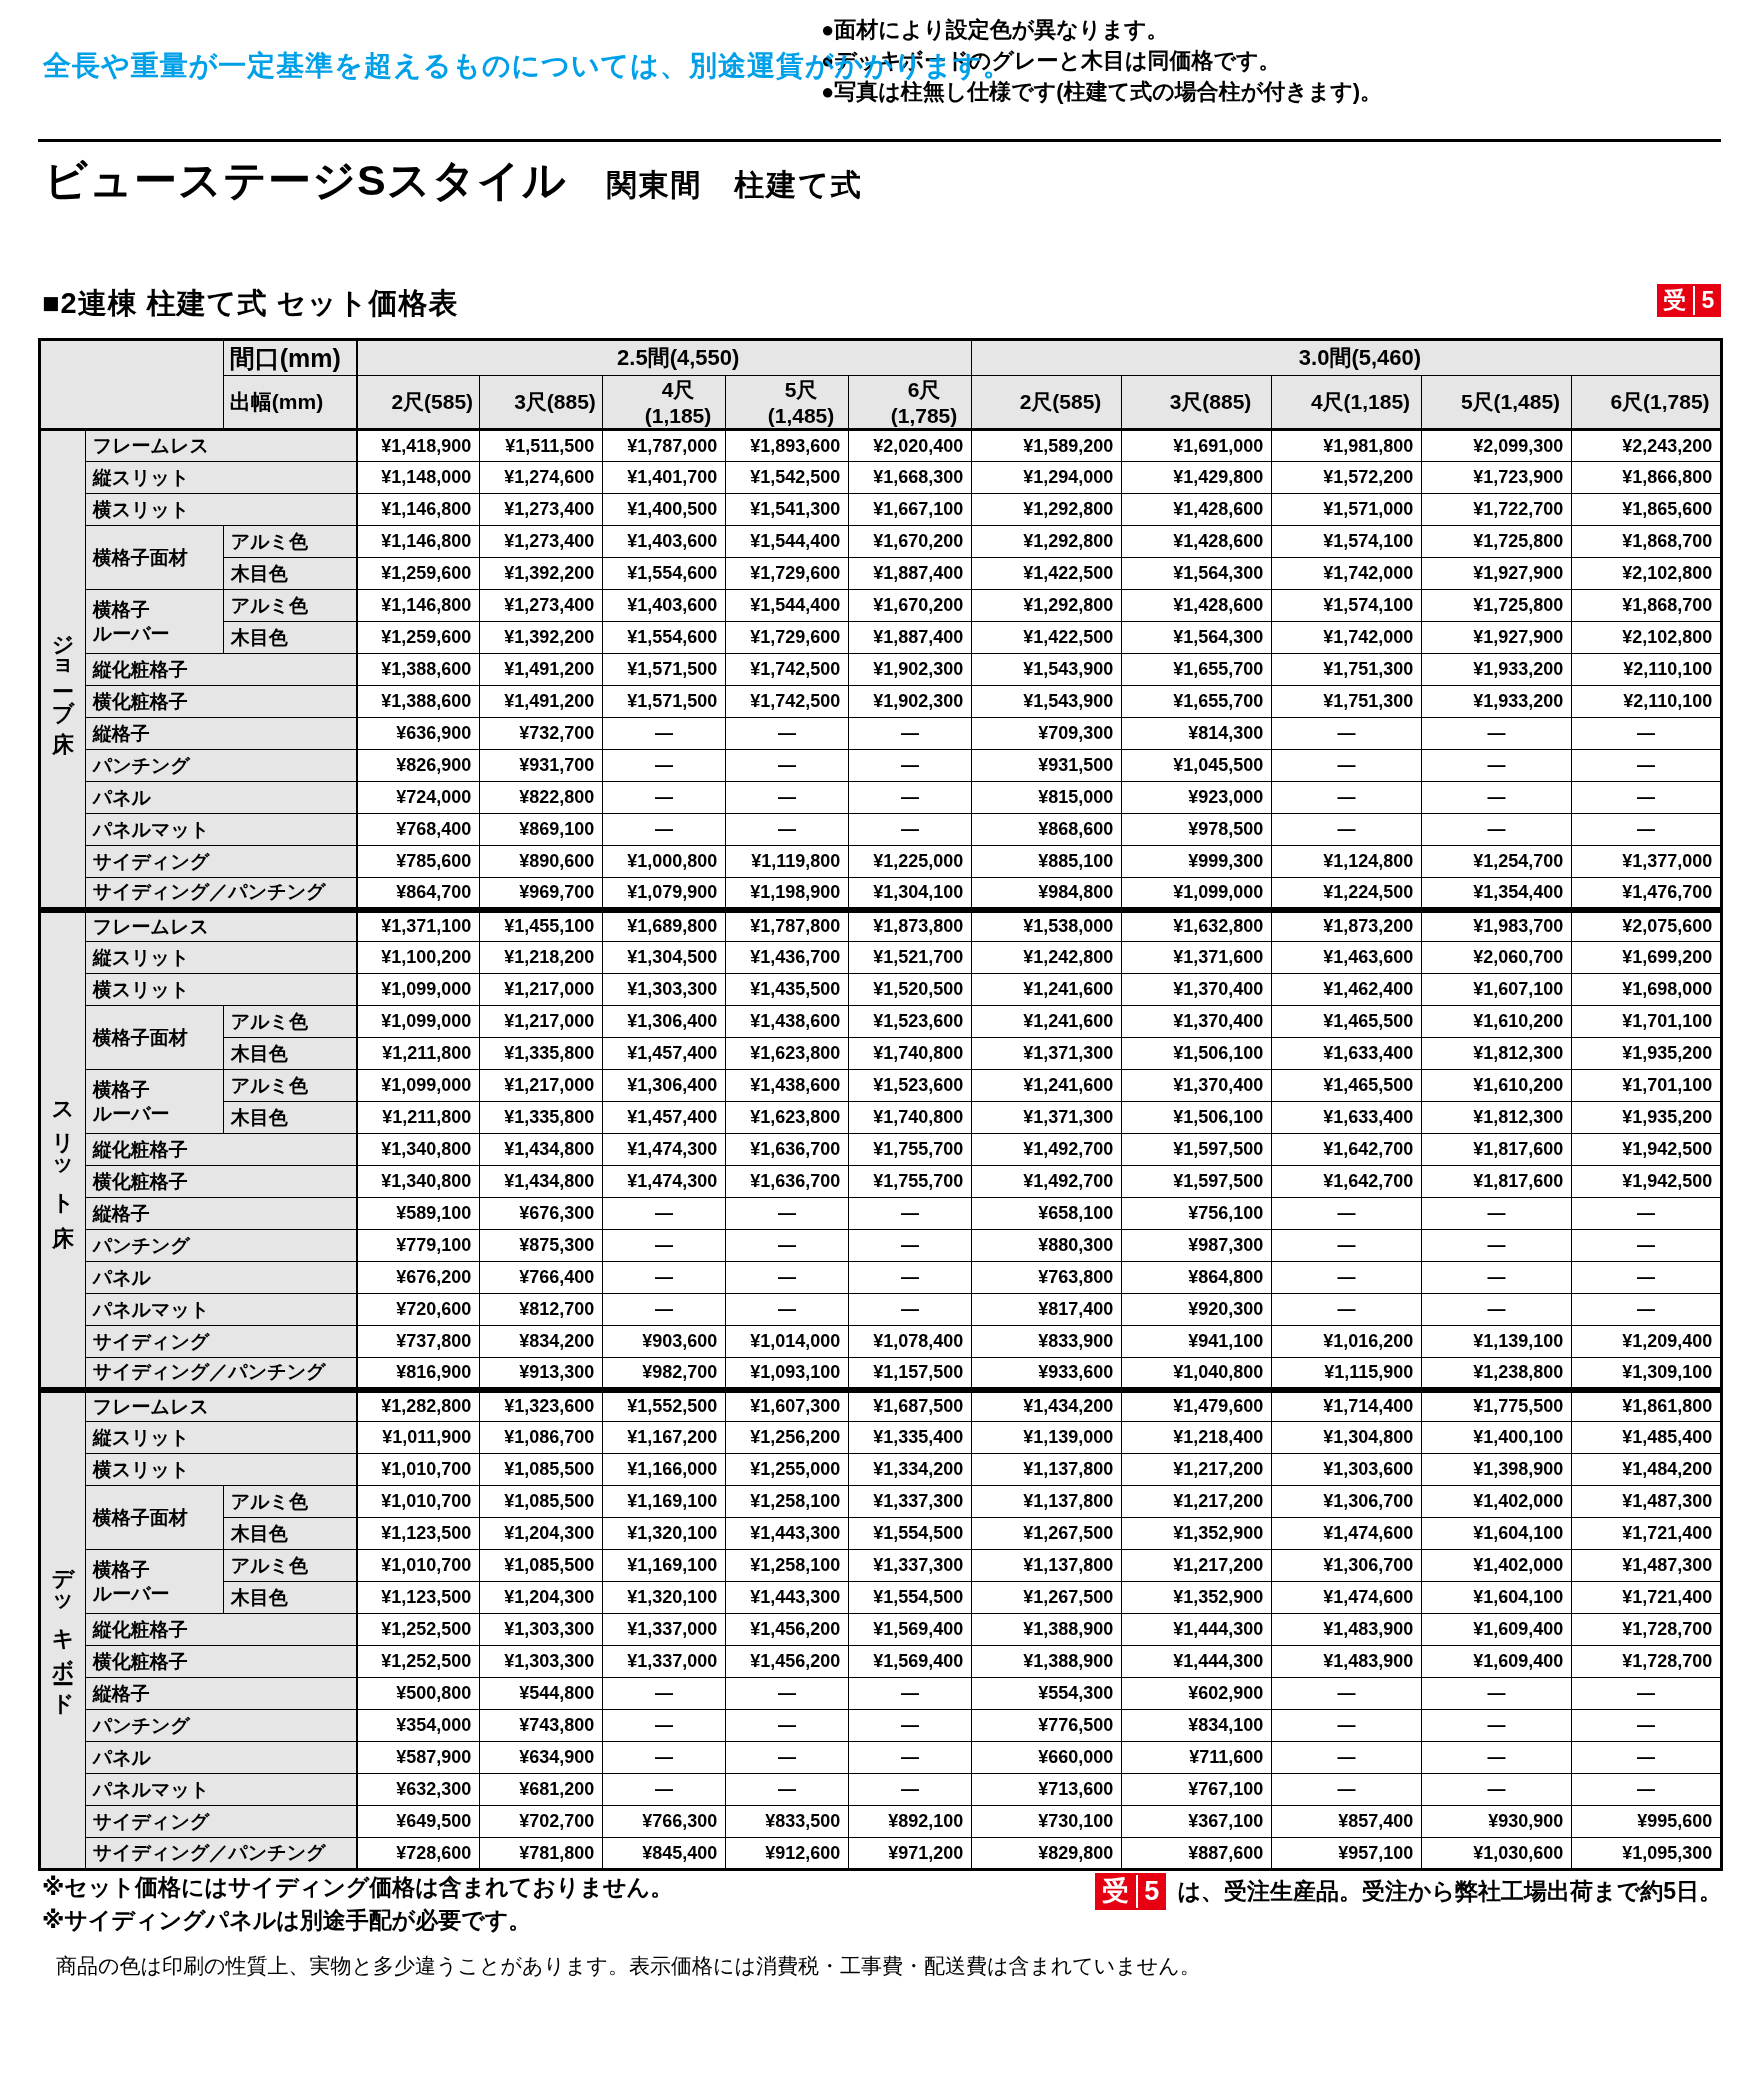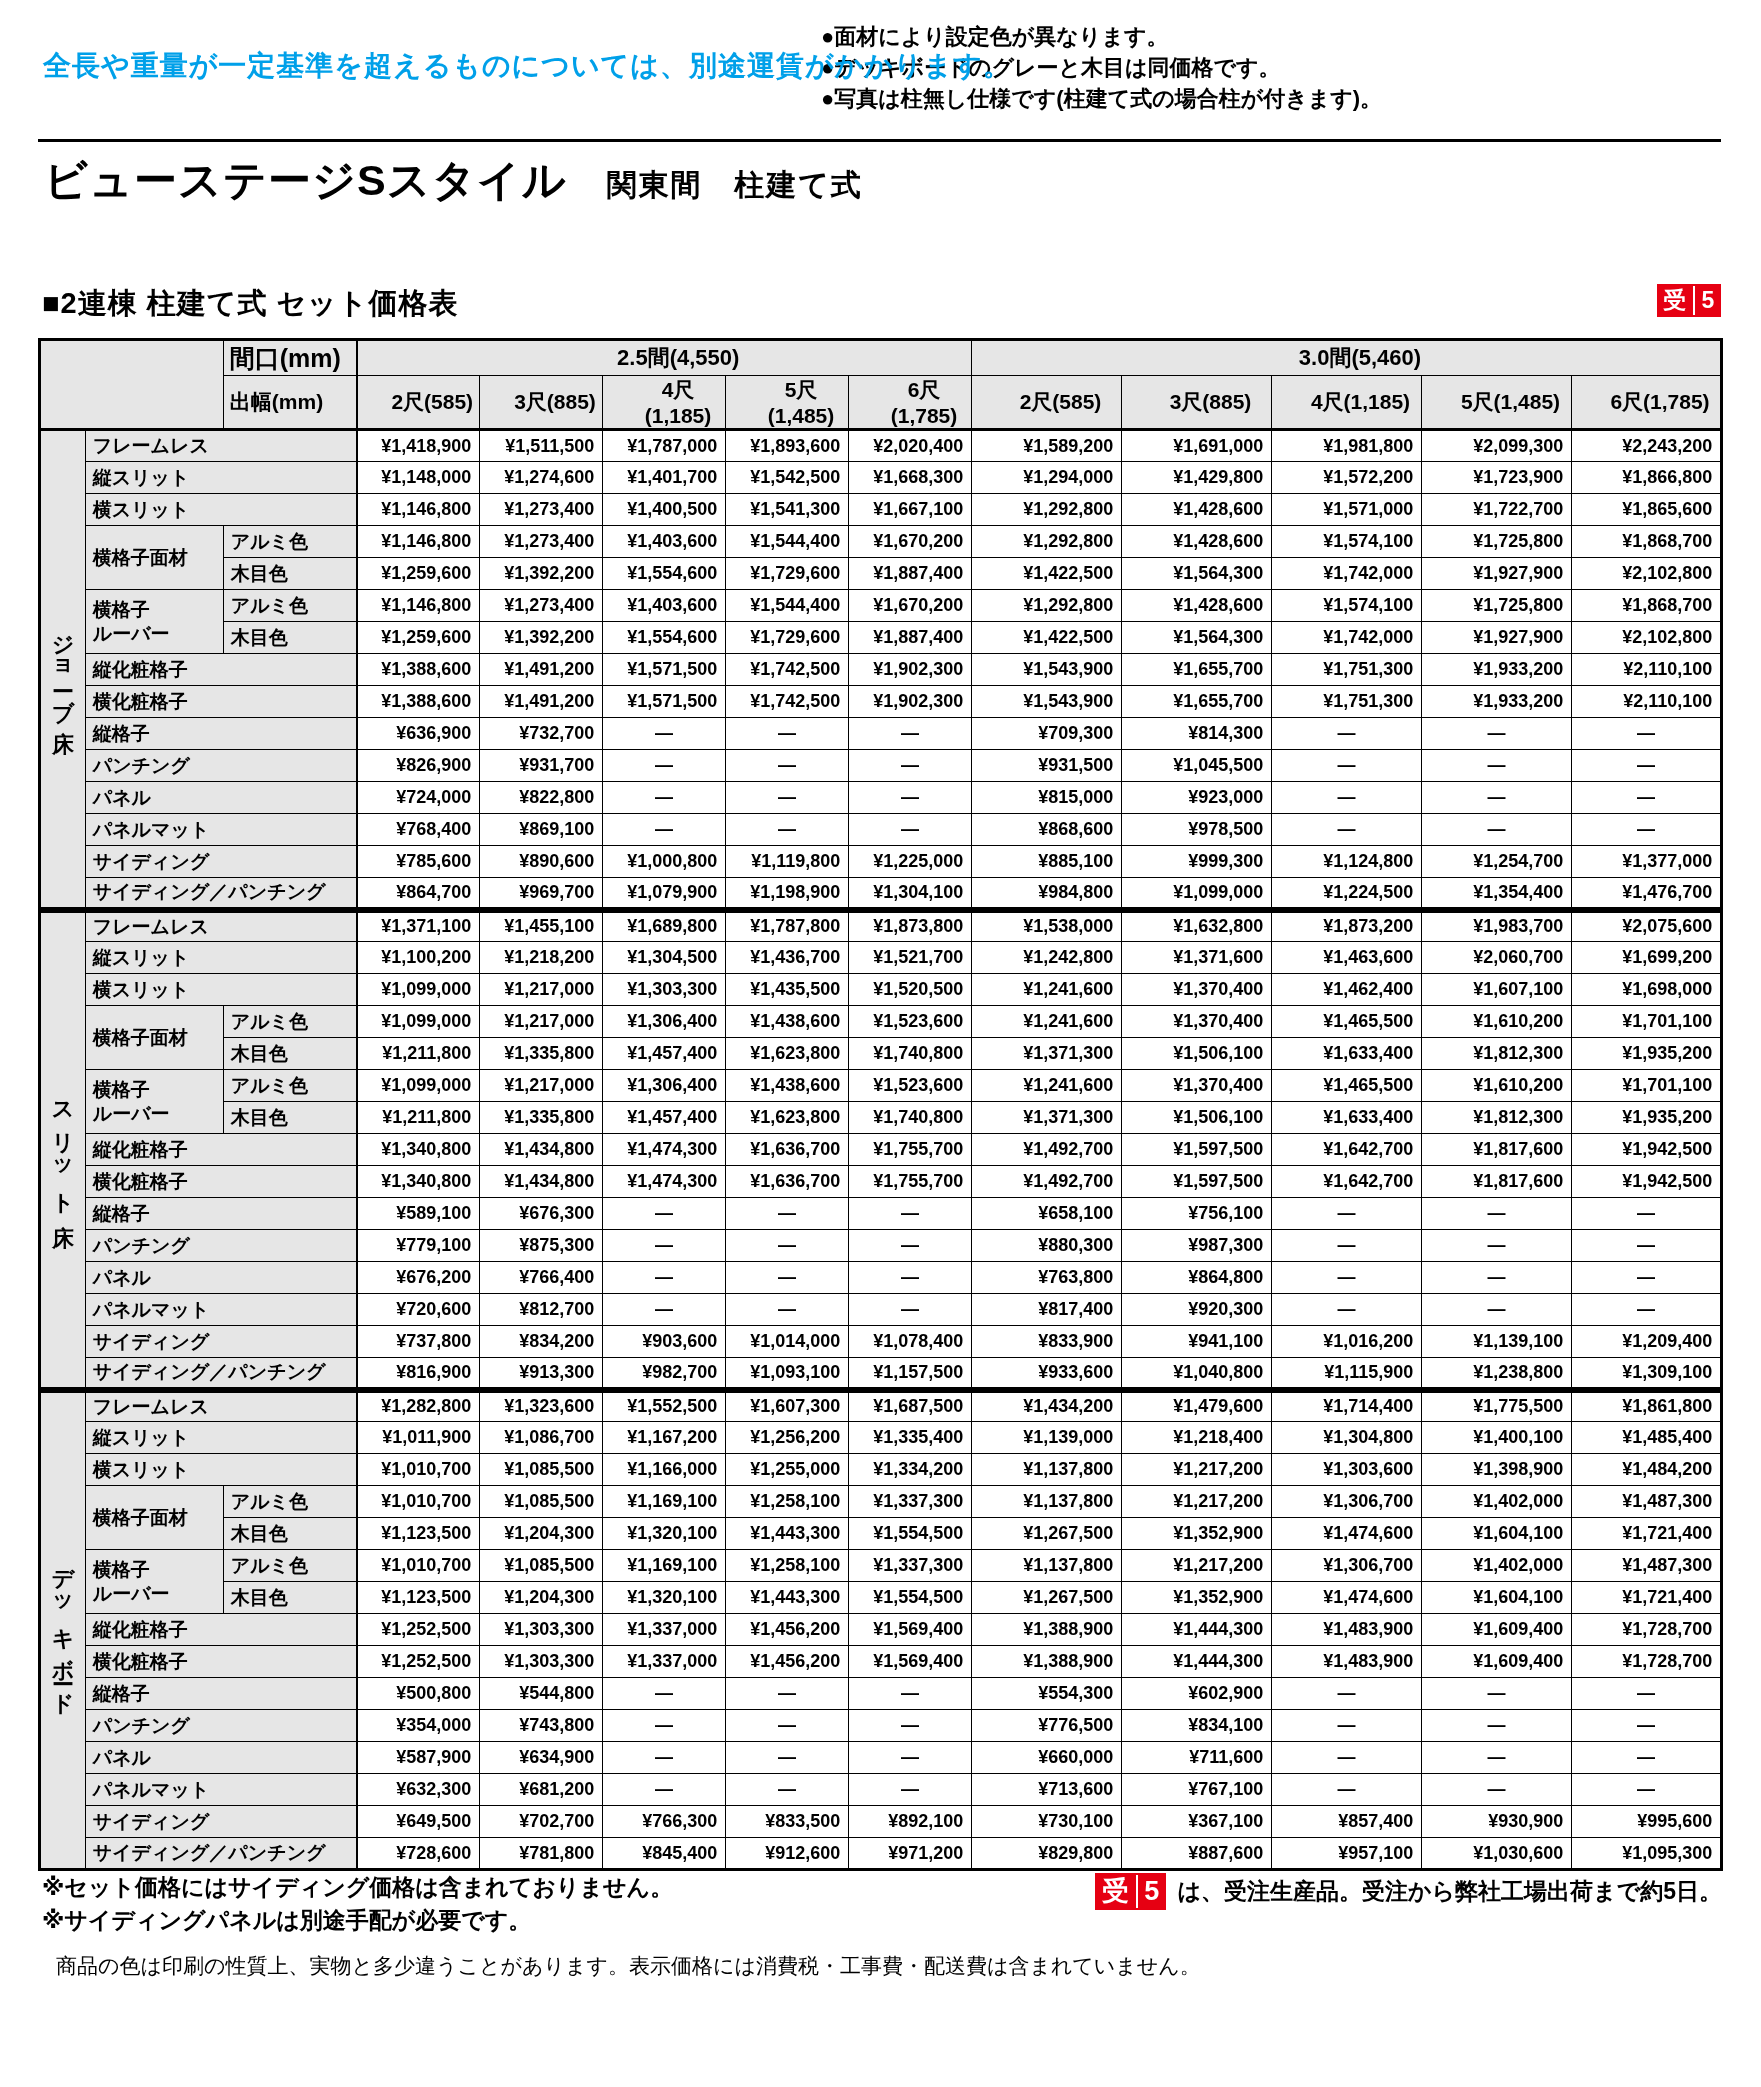--- a/index.html
+++ b/index.html
@@ -7,21 +7,21 @@
     --red:#e60012;
     --gray:#e6e6e6;
   }
   *{box-sizing:border-box;}
   html,body{margin:0;padding:0;}
   body{
     width:1762px;height:2088px;position:relative;background:#fff;color:#000;
     font-family:"Liberation Sans","DejaVu Sans",sans-serif;
   }
   
-  .top-notes{position:absolute;left:821px;top:21px;font-size:22px;font-weight:600;line-height:31px;}
+  .top-notes{position:absolute;left:821px;top:14px;font-size:22px;font-weight:600;line-height:31px;}
   
   .shipping-note{position:absolute;left:43px;top:47px;font-size:28px;font-weight:bold;color:var(--blue);letter-spacing:1px;}
   .top-rule{position:absolute;left:38px;top:139px;width:1683px;height:2.9px;background:#000;}
   
   .title-row{position:absolute;left:44px;top:152px;display:flex;align-items:baseline;}
   .title-main{font-size:43px;font-weight:bold;letter-spacing:1px;}
   .title-sub{font-size:30px;font-weight:bold;margin-left:40px;letter-spacing:1.9px;}
   
   .section-row{position:absolute;left:42px;top:284px;width:1679px;display:flex;justify-content:space-between;align-items:flex-start;}
   .section-heading{font-size:29px;font-weight:bold;letter-spacing:1px;}

